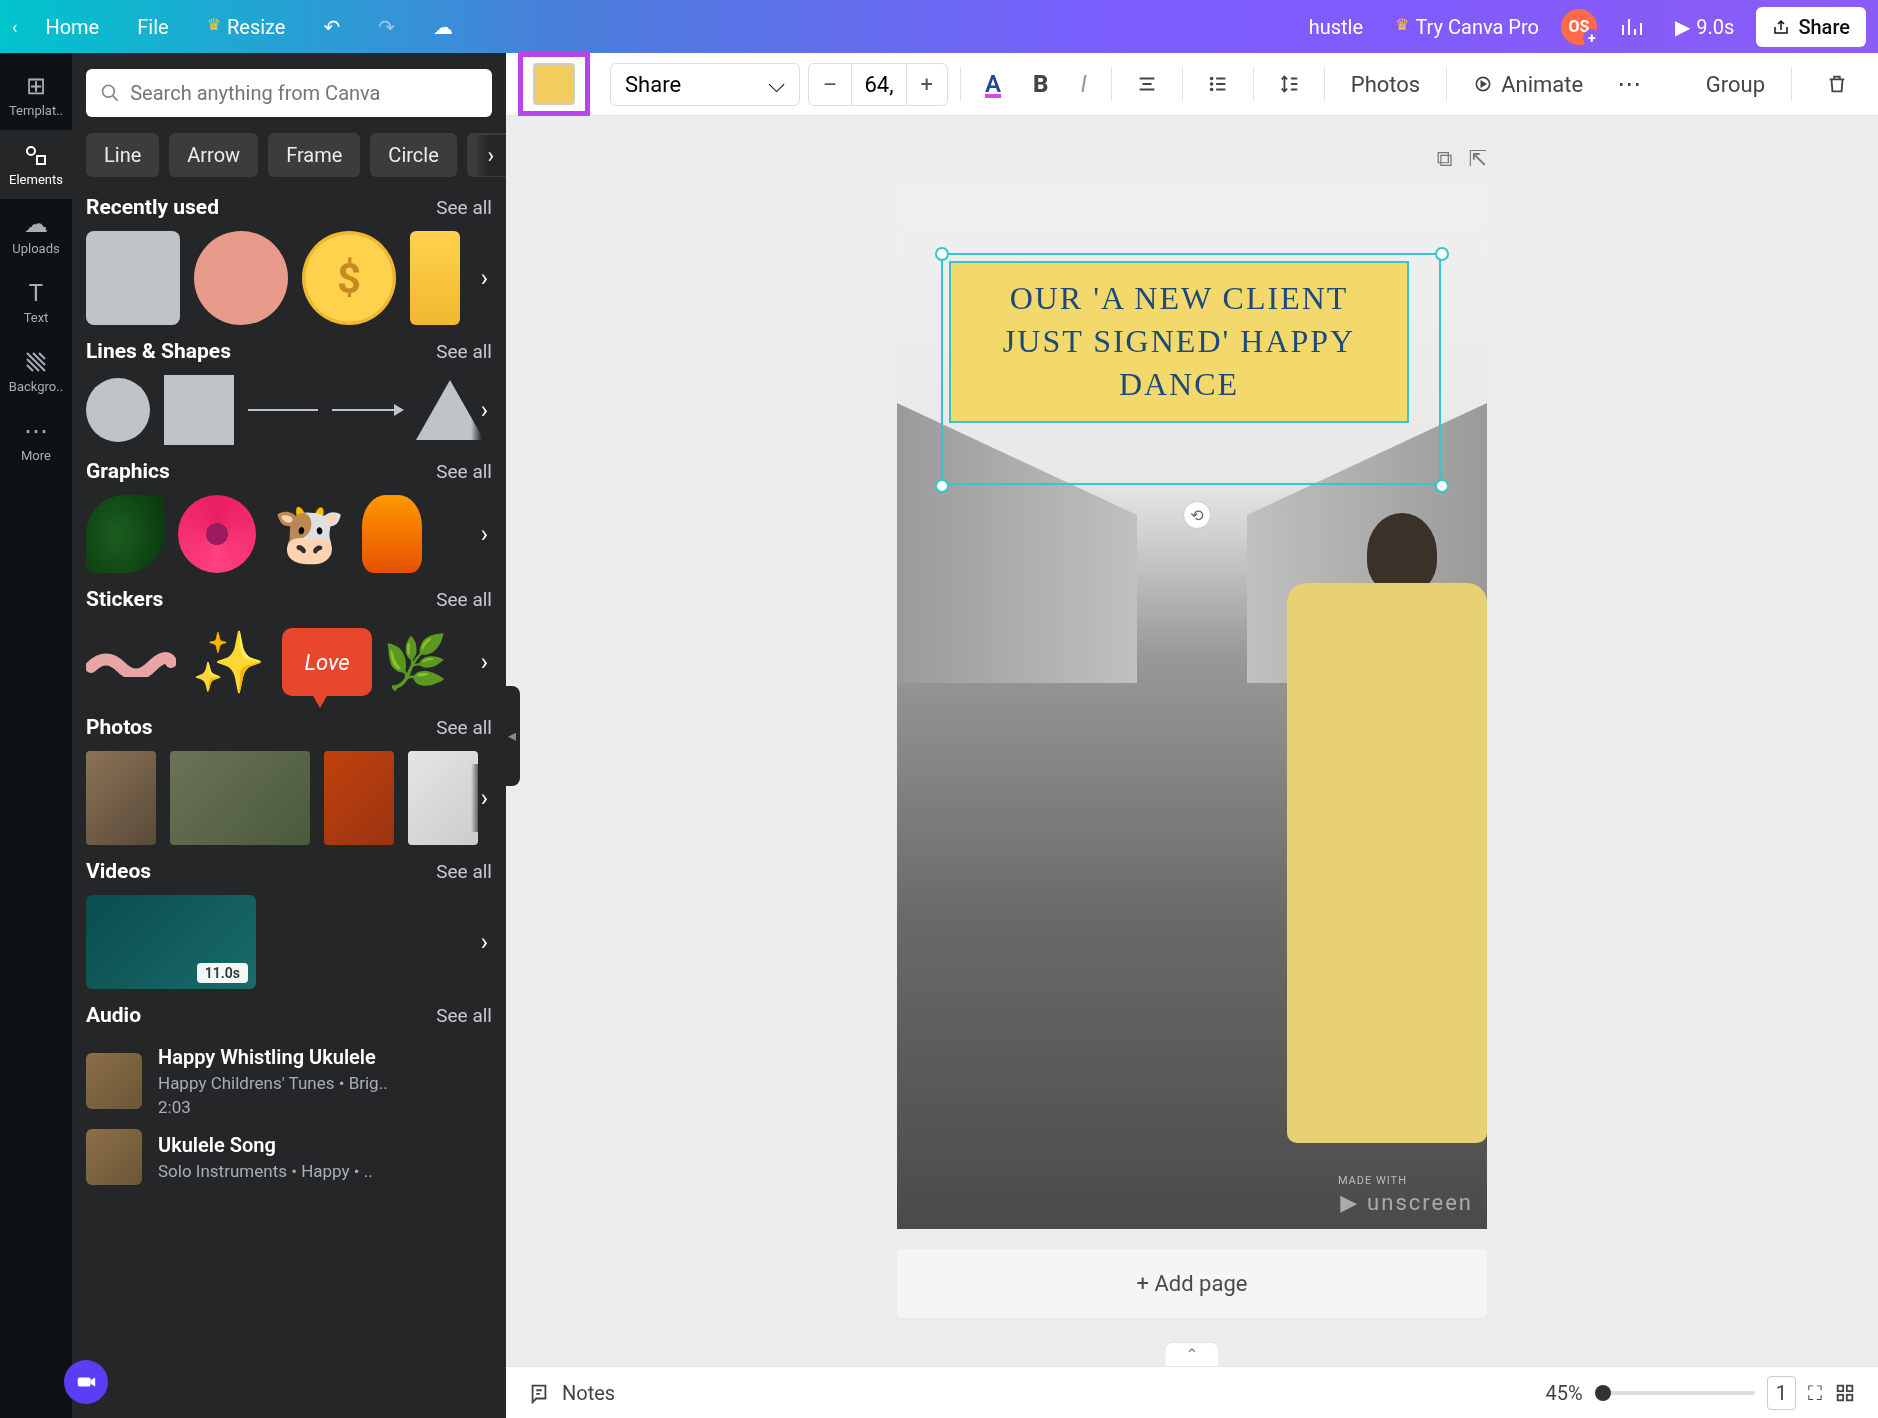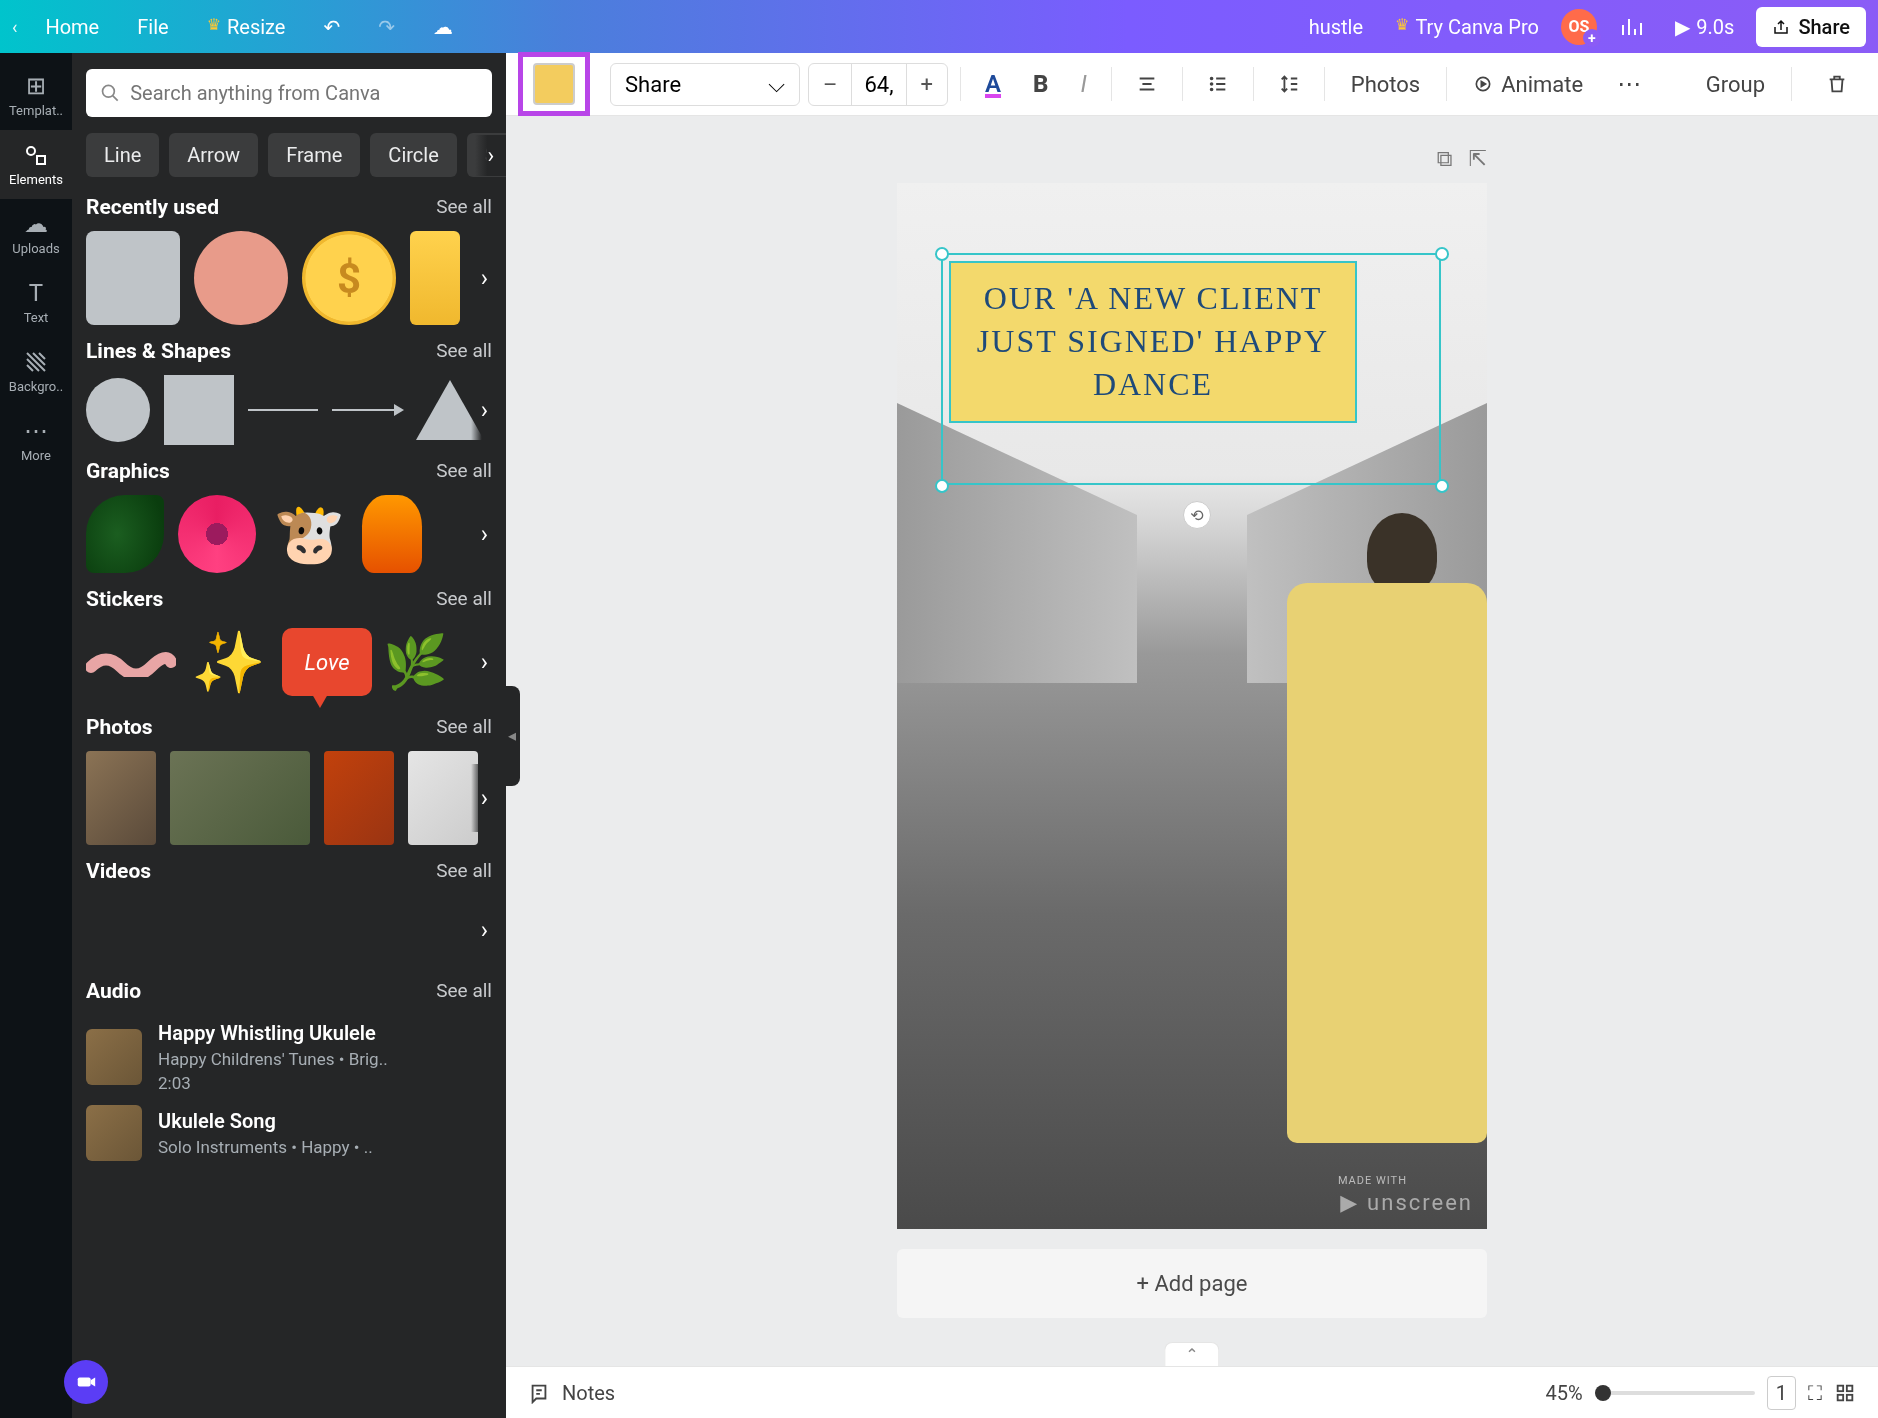--- a/index.html
+++ b/index.html
@@ -21,21 +21,21 @@
 .rail-ico{font-size:24px;height:26px;display:flex;align-items:center;justify-content:center}
 
 .panel{width:434px;background:#252627;color:#fff;display:flex;flex-direction:column;position:relative}
 .search-wrap{padding:16px 14px}
 .search{background:#fff;border-radius:6px;display:flex;align-items:center;padding:12px 14px;gap:10px}
 .search input{border:0;outline:0;font-size:20px;width:100%;color:#888}
 .chips{display:flex;gap:10px;padding:0 14px 4px;align-items:center;position:relative}
 .chip{background:#3b3c3d;color:#ebeced;padding:10px 18px;border-radius:6px;font-size:20px;cursor:pointer}
 .chip-nav{position:absolute;right:0;background:linear-gradient(90deg,transparent,#252627 40%);padding:8px 12px;font-size:22px}
 .section{padding:14px 14px 0}
-.sec-head{display:flex;justify-content:space-between;align-items:flex-start;margin-bottom:12px}
+.sec-head{display:flex;justify-content:space-between;align-items:flex-end;margin-bottom:12px}
 .sec-title{font-size:21px;font-weight:700}
 .see-all{font-size:19px;color:#c8cacd;cursor:pointer}
 .row{display:flex;gap:14px;align-items:center;position:relative;min-height:70px}
 .row-nav{position:absolute;right:-6px;background:linear-gradient(90deg,transparent,#252627 40%);padding:20px 10px;font-size:24px;cursor:pointer}
 .thumb{width:94px;height:94px;border-radius:8px;flex-shrink:0}
 .shape-sq{background:#bfc4c8}
 .badge-pink{width:94px;height:94px;background:#e89b8a;border-radius:50%;position:relative}
 .badge-pink::before{content:'';position:absolute;inset:-4px;background:radial-gradient(circle,#e89b8a 60%,transparent 60%);border-radius:50%}
 .coin{width:94px;height:94px;border-radius:50%;background:radial-gradient(circle,#ffd24d 65%,#f0b82e 66%);display:flex;align-items:center;justify-content:center;color:#c78a1f;font-size:42px;font-weight:700}
 .coins-stack{width:50px;height:94px;background:linear-gradient(#ffd24d,#f0b82e);border-radius:6px}
@@ -86,21 +86,21 @@
 .canvas{width:590px;height:1046px;background:linear-gradient(180deg,#e0e0e0 0%,#d0d0d0 30%,#888 55%,#555 100%);position:relative;overflow:hidden}
 .street{position:absolute;inset:0;background:linear-gradient(180deg,#f0f0f0 0%,#e8e8e8 28%,#d8d8d8 32%,#999 45%,#6a6a6a 70%,#4a4a4a 100%)}
 .buildings-l{position:absolute;left:0;top:220px;width:240px;height:280px;background:linear-gradient(90deg,#9a9a9a,#c0c0c0);clip-path:polygon(0 0,100% 40%,100% 100%,0 100%)}
 .buildings-r{position:absolute;right:0;top:220px;width:240px;height:280px;background:linear-gradient(270deg,#9a9a9a,#c0c0c0);clip-path:polygon(0 40%,100% 0,100% 100%,0 100%)}
 .person{position:absolute;right:-20px;top:330px;width:260px;height:700px}
 .person-head{width:70px;height:80px;background:#3a3228;border-radius:50% 50% 40% 40%;margin-left:120px}
 .person-body{width:200px;height:560px;background:#e8d173;border-radius:20px 20px 10px 10px;margin-top:-10px;margin-left:40px;position:relative}
 .watermark{position:absolute;bottom:14px;right:14px;color:#aaa;font-size:22px;letter-spacing:2px;display:flex;align-items:center;gap:8px}
 .watermark-made{position:absolute;bottom:42px;right:80px;color:#bbb;font-size:11px;letter-spacing:1px}
 
-.text-box{position:absolute;top:78px;left:52px;width:408px;background:#f3d96c;border:2px solid #36c5c9;padding:14px 24px;text-align:center;font-family:"Times New Roman",serif;color:#1e4a7a;font-size:32px;line-height:1.35;letter-spacing:2px;font-weight:500}
+.text-box{position:absolute;top:78px;left:52px;width:460px;background:#f3d96c;border:2px solid #36c5c9;padding:14px 24px;text-align:center;font-family:"Times New Roman",serif;color:#1e4a7a;font-size:32px;line-height:1.35;letter-spacing:2px;font-weight:500}
 .sel-handle{position:absolute;width:14px;height:14px;background:#fff;border:2px solid #36c5c9;border-radius:50%}
 .sel-frame{position:absolute;top:70px;left:44px;width:500px;height:232px;border:2px solid #36c5c9}
 .rotate-handle{position:absolute;top:318px;left:286px;width:28px;height:28px;background:#fff;border:1px solid #ccc;border-radius:50%;display:flex;align-items:center;justify-content:center;font-size:16px;color:#666}
 .add-page{width:590px;text-align:center;padding:22px;font-size:22px;color:#4a4a4a;background:#f5f5f5;margin-top:20px;cursor:pointer;border-radius:6px}
 
 .arrow-annot{position:absolute;top:100px;left:580px;width:180px;height:640px;pointer-events:none}
 
 .bottombar{height:52px;border-top:1px solid #e5e5e5;display:flex;align-items:center;padding:0 22px;gap:12px;background:#fff;font-size:20px;color:#444}
 .bottombar .spacer{flex:1}
 .zoom-slider{width:160px;height:4px;background:#ddd;border-radius:2px;position:relative}
@@ -286,20 +286,23 @@
         <div class="row-nav">›</div>
       </div>
     </div>
 
     <div class="section">
       <div class="sec-head">
           <span class="sec-title">Videos</span>
           <span class="see-all">See all</span>
         </div>
       <div class="row">
+        <div class="video">
+            <span class="vid-dur">11.0s</span>
+          </div>
         <div class="row-nav">›</div>
       </div>
     </div>
 
     <div class="section">
       <div class="sec-head">
           <span class="sec-title">Audio</span>
           <span class="see-all">See all</span>
         </div>
       <div class="audio-item">

